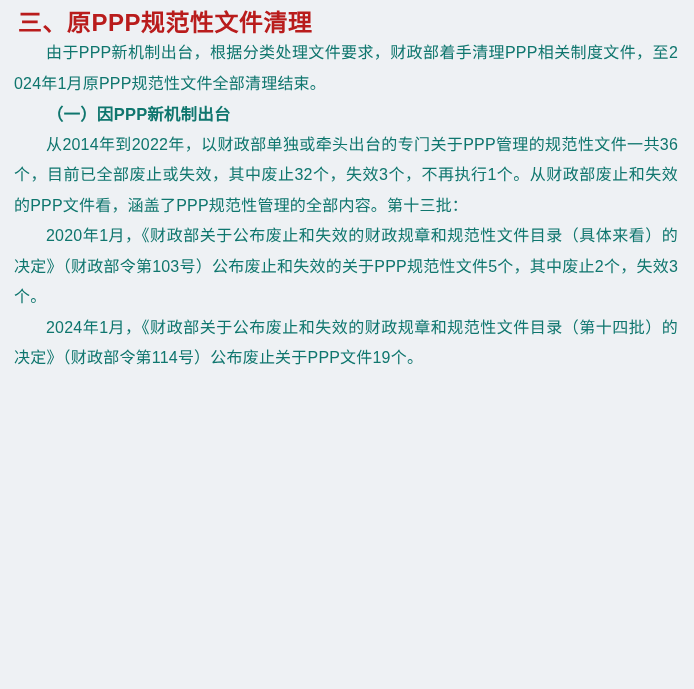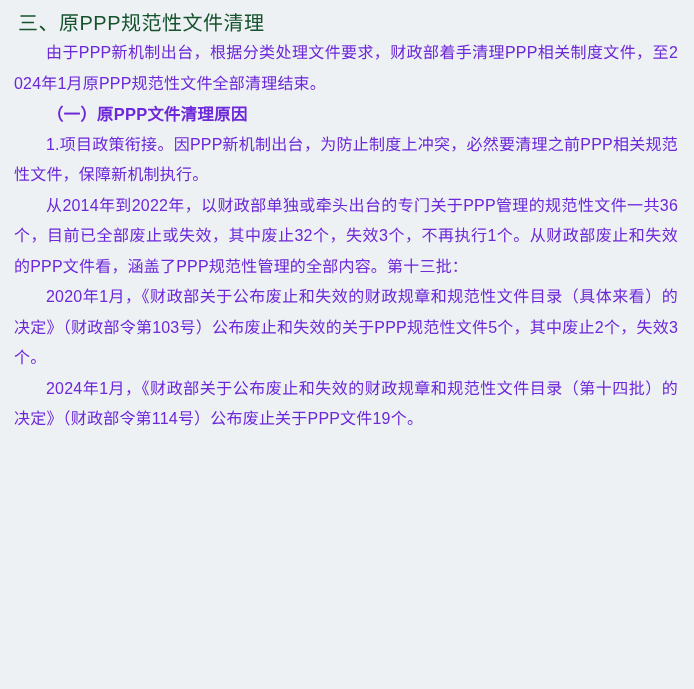--- a/index.html
+++ b/index.html
@@ -15,53 +15,52 @@
   }
   .page {
     box-sizing: border-box;
     width: 694px;
     height: 689px;
     padding: 8px 16px 0 14px;
   }
   .title {
     margin: 0;
     padding-left: 4px;
-    font-size: 20px;
+    font-size: 24px;
     line-height: 30px;
-    font-weight: normal;
-    color: #14532d;
+    font-weight: bold;
+    color: #b91c1c;
     letter-spacing: 0.5px;
   }
   .para {
     margin: 0;
     font-size: 16px;
     line-height: 30.5px;
-    color: #6d28d9;
+    color: #0f766e;
     text-align: justify;
     text-justify: inter-ideograph;
     text-indent: 2em;
     letter-spacing: 0.2px;
     word-break: break-all;
   }
   .heading {
     font-weight: bold;
     font-size: 16.5px;
   }
 </style>
 </head>
 <body>
 
 <div class="page">
   <h1 class="title">三、原PPP规范性文件清理</h1>
 
   <p class="para">由于PPP新机制出台，根据分类处理文件要求，财政部着手清理PPP相关制度文件，至2024年1月原PPP规范性文件全部清理结束。</p>
 
-  <h2 class="para heading">（一）原PPP文件清理原因</h2>
+  <h2 class="para heading">（一）因PPP新机制出台</h2>
 
-  <p class="para">1.项目政策衔接。因PPP新机制出台，为防止制度上冲突，必然要清理之前PPP相关规范性文件，保障新机制执行。</p>
 
 
 
   <p class="para">从2014年到2022年，以财政部单独或牵头出台的专门关于PPP管理的规范性文件一共36个，目前已全部废止或失效，其中废止32个，失效3个，不再执行1个。从财政部废止和失效的PPP文件看，涵盖了PPP规范性管理的全部内容。第十三批：</p>
 
   <p class="para">2020年1月，《财政部关于公布废止和失效的财政规章和规范性文件目录（具体来看）的决定》（财政部令第103号）公布废止和失效的关于PPP规范性文件5个，其中废止2个，失效3个。</p>
 
 
   <p class="para">2024年1月，《财政部关于公布废止和失效的财政规章和规范性文件目录（第十四批）的决定》（财政部令第114号）公布废止关于PPP文件19个。</p>
 </div>

